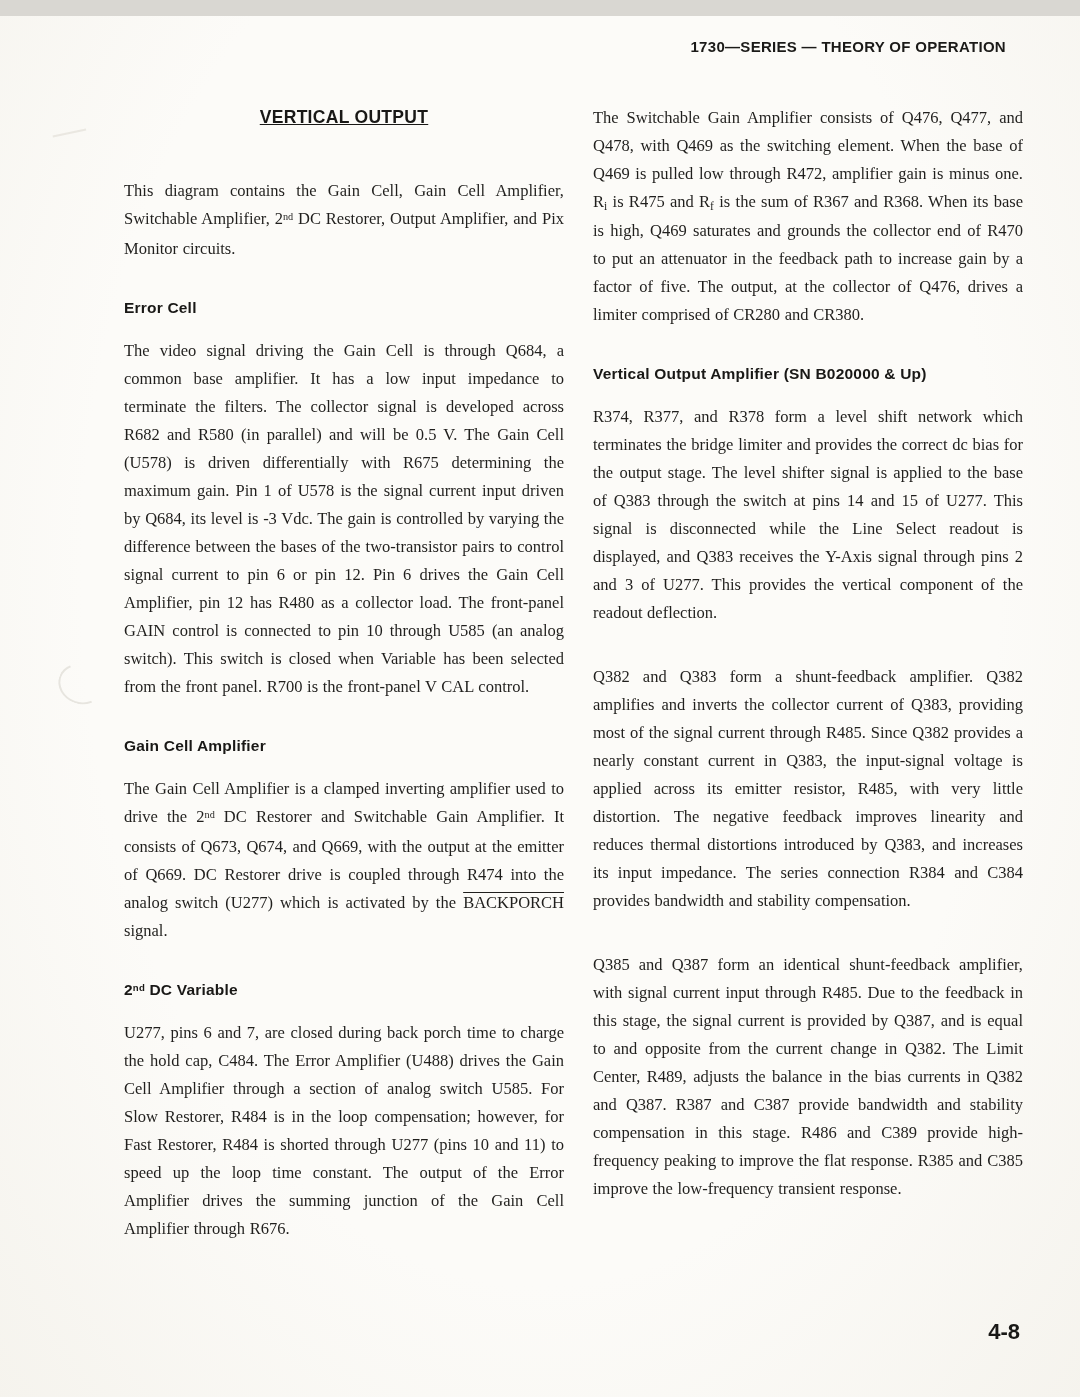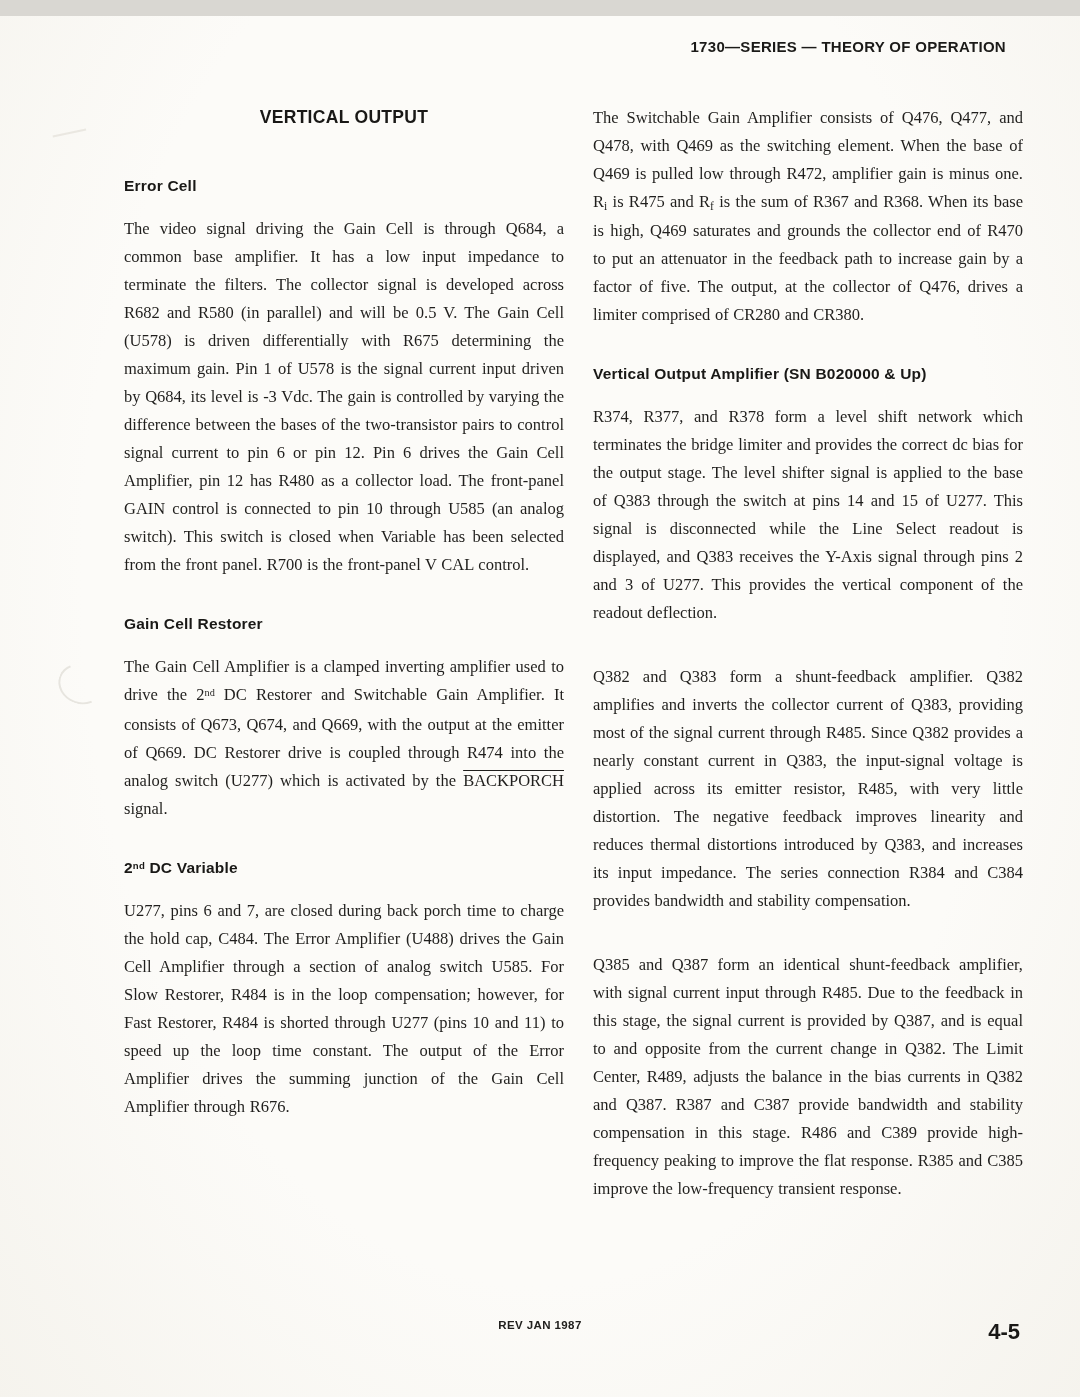--- a/index.html
+++ b/index.html
@@ -34,21 +34,21 @@
   .doc-title {
     font-family: "Liberation Sans", "DejaVu Sans", sans-serif;
     font-weight: bold;
     font-size: 17.5px;
     text-align: center;
     line-height: 1.55;
     letter-spacing: 0.3px;
     margin: 0 0 46px 0;
     color: #191816;
   }
-  .title-line { display: block; }
+  .title-line { display: block; text-decoration: underline; }
   .section-heading {
     font-family: "Liberation Sans", "DejaVu Sans", sans-serif;
     font-weight: bold;
     font-size: 15.5px;
     letter-spacing: 0.2px;
     margin: 8px 0 20px 0;
     color: #191816;
   }
   .body-text {
     font-size: 16.5px;
@@ -119,39 +119,39 @@
   <div class="artifact artifact-2"></div>
 
   <div class="running-header">1730—SERIES — THEORY OF OPERATION</div>
 
   <div class="col col-left">
 
     <h1 class="doc-title">
         <span class="title-line">VERTICAL OUTPUT</span>
       </h1>
 
+    <p class="body-text"><span>This diagram contains the Gain Cell, Gain Cell Amplifier, Switchable Amplifier, 2</span><span class="sup">nd</span><span> DC Restorer, Output Amplifier, and Pix Monitor circuits.</span></p>
 
     <h2 class="section-heading">Error Cell</h2>
     <p class="body-text">The video signal driving the Gain Cell is through Q684, a common base amplifier. It has a low input impedance to terminate the filters. The collector signal is developed across R682 and R580 (in parallel) and will be 0.5 V. The Gain Cell (U578) is driven differentially with R675 determining the maximum gain. Pin 1 of U578 is the signal current input driven by Q684, its level is -3 Vdc. The gain is controlled by varying the difference between the bases of the two-transistor pairs to control signal current to pin 6 or pin 12. Pin 6 drives the Gain Cell Amplifier, pin 12 has R480 as a collector load. The front-panel GAIN control is connected to pin 10 through U585 (an analog switch). This switch is closed when Variable has been selected from the front panel. R700 is the front-panel V CAL control.</p>
 
-    <h2 class="section-heading">Gain Cell Restorer</h2>
+    <h2 class="section-heading">Gain Cell Amplifier</h2>
     <p class="body-text"><span>The Gain Cell Amplifier is a clamped inverting amplifier used to drive the 2</span><span class="sup">nd</span><span> DC Restorer and Switchable Gain Amplifier. It consists of Q673, Q674, and Q669, with the output at the emitter of Q669. DC Restorer drive is coupled through R474 into the analog switch (U277) which is activated by the </span><span class="overbar">BACKPORCH</span><span> signal.</span></p>
 
     <h2 class="section-heading"><span>2</span><span class="sup">nd</span><span> DC Variable</span></h2>
     <p class="body-text">U277, pins 6 and 7, are closed during back porch time to charge the hold cap, C484. The Error Amplifier (U488) drives the Gain Cell Amplifier through a section of analog switch U585. For Slow Restorer, R484 is in the loop compensation; however, for Fast Restorer, R484 is shorted through U277 (pins 10 and 11) to speed up the loop time constant. The output of the Error Amplifier drives the summing junction of the Gain Cell Amplifier through R676.</p>
 
   </div>
 
   <div class="col col-right">
 
     <p class="body-text"><span>The Switchable Gain Amplifier consists of Q476, Q477, and Q478, with Q469 as the switching element. When the base of Q469 is pulled low through R472, amplifier gain is minus one. R</span><span class="sub">i</span><span> is R475 and R</span><span class="sub">f</span><span> is the sum of R367 and R368. When its base is high, Q469 saturates and grounds the collector end of R470 to put an attenuator in the feedback path to increase gain by a factor of five. The output, at the collector of Q476, drives a limiter comprised of CR280 and CR380.</span></p>
 
     <h2 class="section-heading" style="margin-top:18px;">Vertical Output Amplifier (SN B020000 &amp; Up)</h2>
     <p class="body-text">R374, R377, and R378 form a level shift network which terminates the bridge limiter and provides the correct dc bias for the output stage. The level shifter signal is applied to the base of Q383 through the switch at pins 14 and 15 of U277. This signal is disconnected while the Line Select readout is displayed, and Q383 receives the Y-Axis signal through pins 2 and 3 of U277. This provides the vertical component of the readout deflection.</p>
     <p class="body-text" style="margin-top:10px;">Q382 and Q383 form a shunt-feedback amplifier. Q382 amplifies and inverts the collector current of Q383, providing most of the signal current through R485. Since Q382 provides a nearly constant current in Q383, the input-signal voltage is applied across its emitter resistor, R485, with very little distortion. The negative feedback improves linearity and reduces thermal distortions introduced by Q383, and increases its input impedance. The series connection R384 and C384 provides bandwidth and stability compensation.</p>
     <p class="body-text" style="margin-top:10px;">Q385 and Q387 form an identical shunt-feedback amplifier, with signal current input through R485. Due to the feedback in this stage, the signal current is provided by Q387, and is equal to and opposite from the current change in Q382. The Limit Center, R489, adjusts the balance in the bias currents in Q382 and Q387. R387 and C387 provide bandwidth and stability compensation in this stage. R486 and C389 provide high-frequency peaking to improve the flat response. R385 and C385 improve the low-frequency transient response.</p>
 
   </div>
 
-  <div class="footer-rev">REV JAN 1987</div>
-  <div class="footer-page">4-5</div>
+  <div class="footer-page">4-8</div>
 
 </div>
 
 </body></html>

